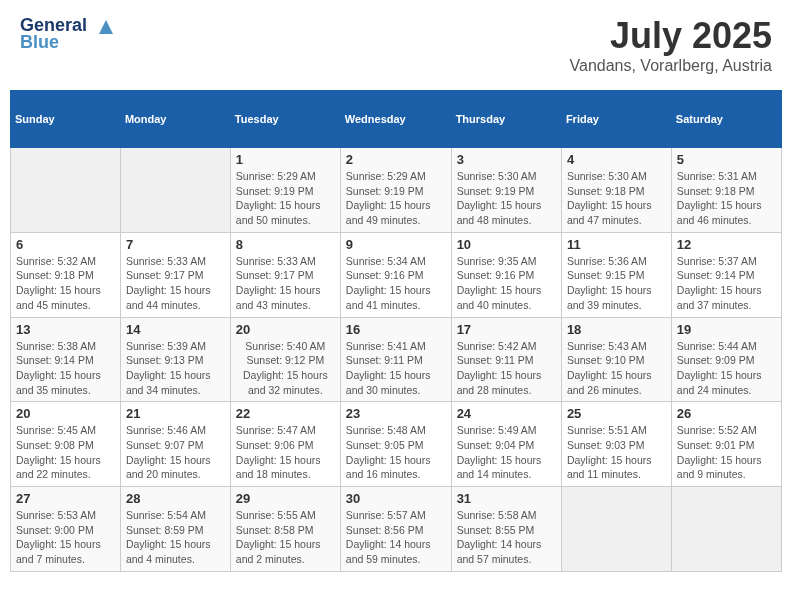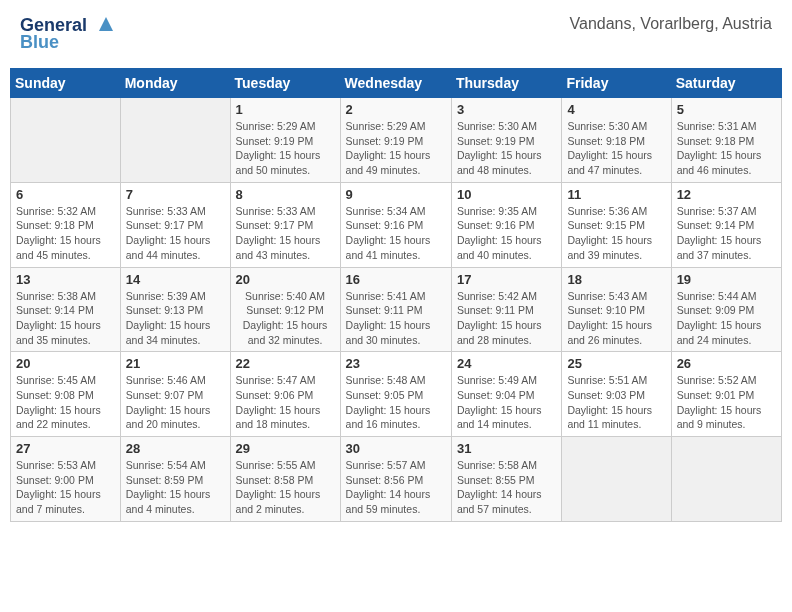--- a/index.html
+++ b/index.html
@@ -34,23 +34,23 @@
       color: #555;
     }
     table {
       width: 100%;
       border-collapse: collapse;
       font-size: 11px;
     }
     thead tr th {
       background-color: #1a5fa8;
       color: #fff;
-      padding: 6px 4px;
+      padding: 22px 4px;
       text-align: left;
-      font-size: 14px;
+      font-size: 11px;
       font-weight: bold;
       border: 1px solid #1a5fa8;
     }
     tbody tr td {
       border: 1px solid #ccc;
       vertical-align: top;
       padding: 4px 5px;
       width: 113px;
       min-height: 80px;
       background: #fff;
@@ -72,30 +72,31 @@
       line-height: 1.4;
       font-size: 10.5px;
     }
   </style>
 </head>
 <body>
 
 <div class="header">
   <div class="logo">
     <div>
-      <div style="display:flex;align-items:flex-start;gap:10px;">
+      <div style="display:flex;align-items:flex-end;gap:10px;">
         <span style="font-size:18px;font-weight:bold;color:#1a3a6b;">General</span>
         <svg width="18" height="18" viewBox="0 0 18 18">
           <polygon points="2,16 9,2 16,16" fill="#4a90c4"></polygon>
         </svg>
       </div>
       <div style="font-size:18px;font-weight:bold;color:#4a90c4;margin-top:-4px;">Blue</div>
     </div>
   </div>
   <div class="title-block">
+    <div class="month-year">July 2025</div>
     <div class="location">Vandans, Vorarlberg, Austria</div>
   </div>
 </div>
 
 <table>
   <thead>
     <tr id="weekday-header">
         <th>Sunday</th>
         <th>Monday</th>
         <th>Tuesday</th>

